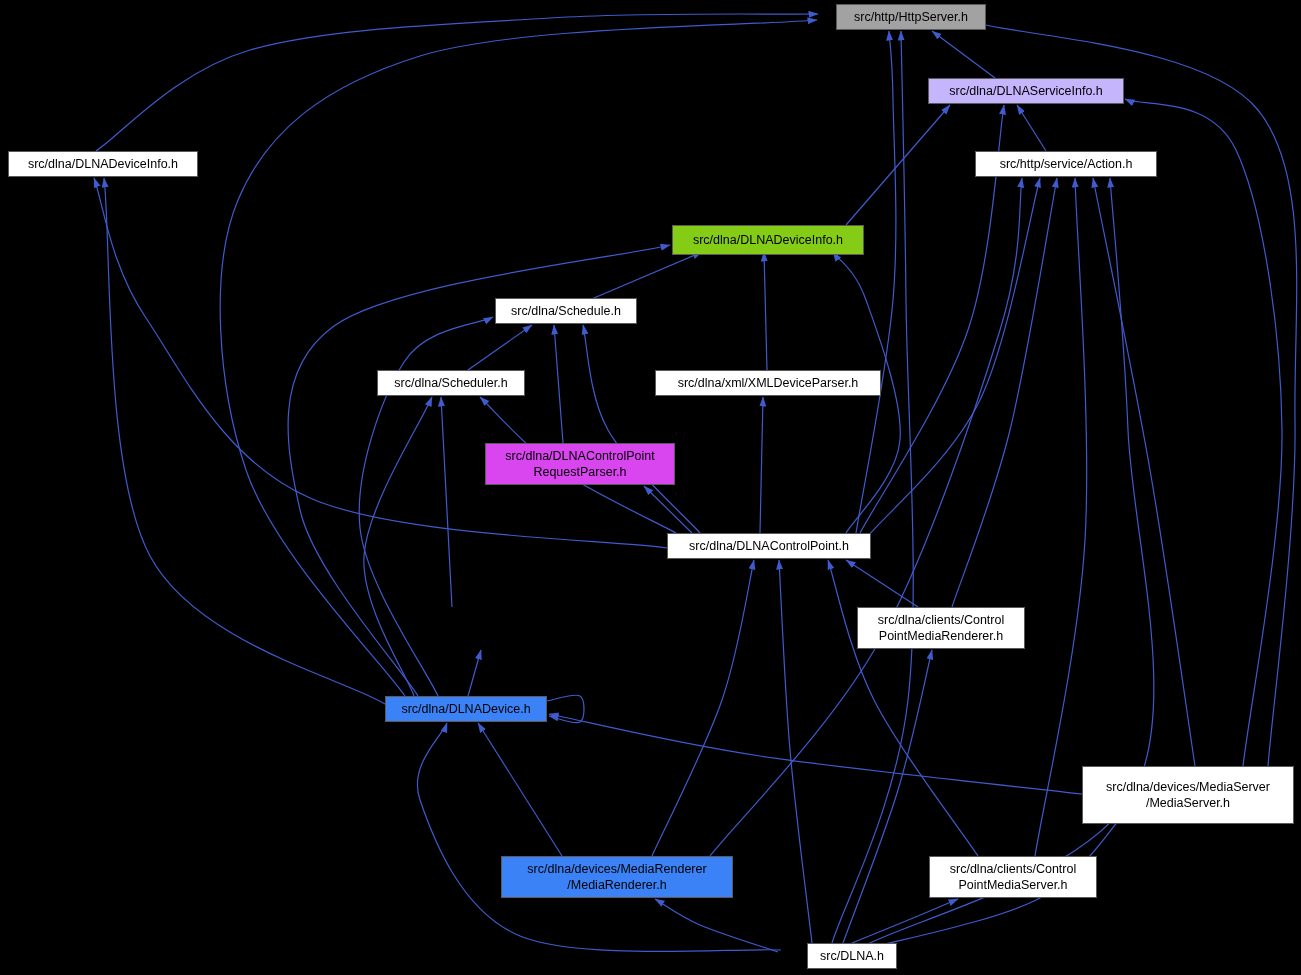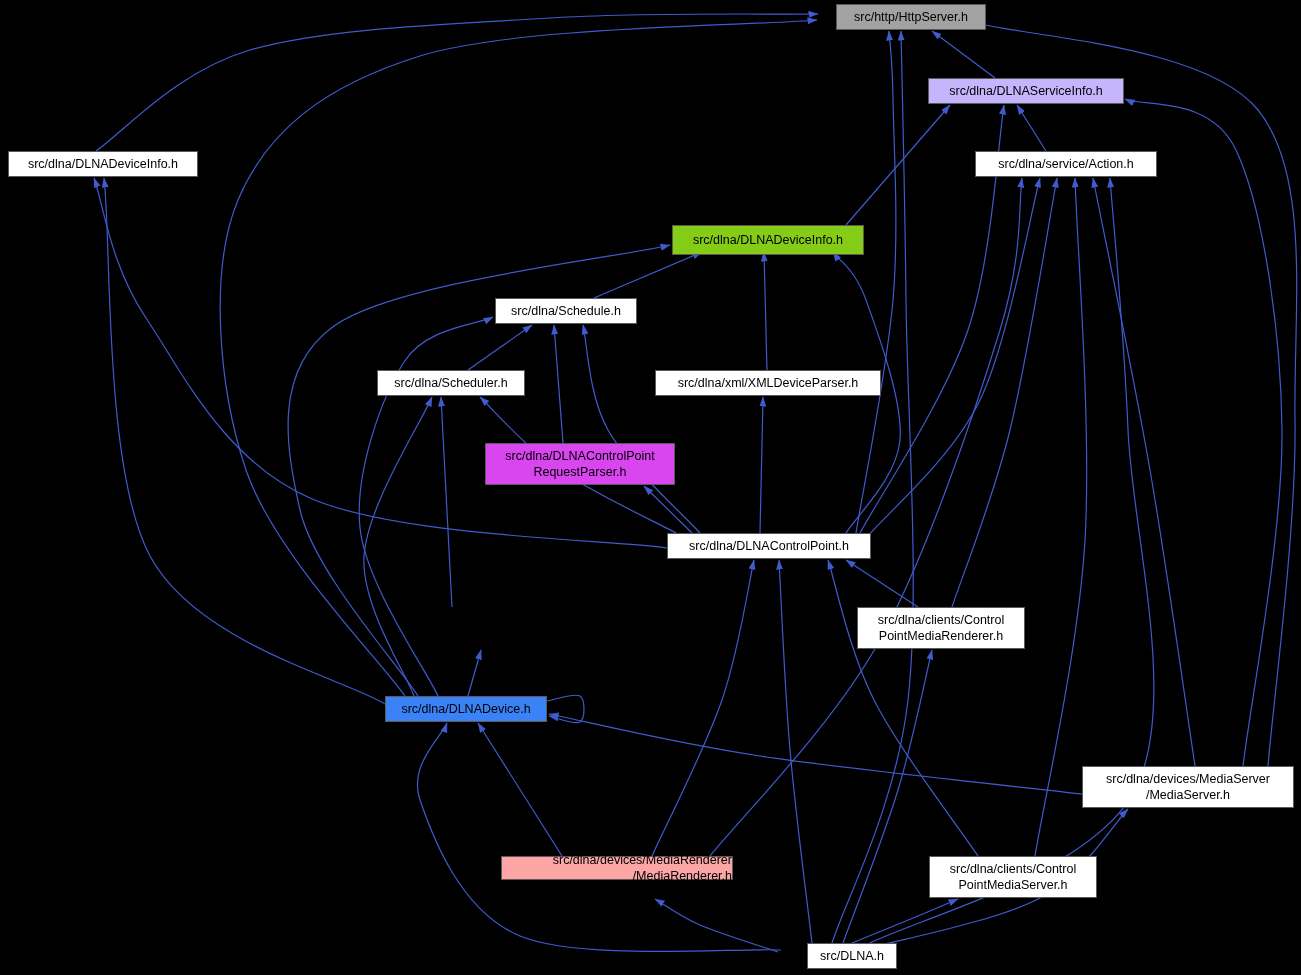--- a/index.html
+++ b/index.html
@@ -90,21 +90,21 @@
 <div class="graph-node" style="left: 820px; top: 4px; width: 150px; height: 26px; background: rgb(162, 162, 162); border-color: rgb(90, 90, 90); margin-left: 16px;">
       <span>src/http/HttpServer.h</span>
     </div>
     <div class="graph-node" style="left: 928px; top: 78px; width: 196px; height: 26px; background: #c4b5fd; border-color: rgb(90, 90, 90);">
       <span>src/dlna/DLNAServiceInfo.h</span>
     </div>
     <div class="graph-node" style="left: 8px; top: 151px; width: 190px; height: 26px; background: rgb(255, 255, 255); border-color: rgb(90, 90, 90);">
       <span>src/dlna/DLNADeviceInfo.h</span>
     </div>
     <div class="graph-node" style="left: 975px; top: 151px; width: 182px; height: 26px; background: rgb(255, 255, 255); border-color: rgb(90, 90, 90);">
-      <span>src/dlna/service/Action.h</span>
+      <span>src/http/service/Action.h</span>
     </div>
     <div class="graph-node" style="left: 672px; top: 225px; width: 192px; height: 30px; background: #84cc16; border-color: rgb(90, 90, 90);">
       <span>src/dlna/DLNADeviceInfo.h</span>
     </div>
     <div class="graph-node" style="left: 495px; top: 298px; width: 142px; height: 26px; background: rgb(255, 255, 255); border-color: rgb(90, 90, 90);">
       <span>src/dlna/Schedule.h</span>
     </div>
     <div class="graph-node" style="left: 377px; top: 370px; width: 148px; height: 26px; background: rgb(255, 255, 255); border-color: rgb(90, 90, 90);">
       <span>src/dlna/Scheduler.h</span>
     </div>
@@ -118,25 +118,25 @@
     <div class="graph-node" style="left: 667px; top: 533px; width: 204px; height: 26px; background: rgb(255, 255, 255); border-color: rgb(90, 90, 90);">
       <span>src/dlna/DLNAControlPoint.h</span>
     </div>
     <div class="graph-node" style="left: 857px; top: 607px; width: 168px; height: 42px; background: rgb(255, 255, 255); border-color: rgb(90, 90, 90);">
       <span>src/dlna/clients/Control</span>
       <span>PointMediaRenderer.h</span>
     </div>
     <div class="graph-node" style="left: 385px; top: 696px; width: 162px; height: 26px; background: #3b82f6; border-color: rgb(90, 90, 90);">
       <span>src/dlna/DLNADevice.h</span>
     </div>
-    <div class="graph-node" style="left: 1082px; top: 766px; width: 212px; height: 42px; background: rgb(255, 255, 255); border-color: rgb(90, 90, 90);">
+    <div class="graph-node" style="left: 1082px; top: 766px; width: 212px; height: 58px; background: rgb(255, 255, 255); border-color: rgb(90, 90, 90);">
       <span>src/dlna/devices/MediaServer</span>
       <span>/MediaServer.h</span>
     </div>
-    <div class="graph-node" style="left: 501px; top: 856px; width: 232px; height: 24px; background: #fca5a5; border-color: rgb(90, 90, 90); align-items: flex-end;">
+    <div class="graph-node" style="left: 501px; top: 856px; width: 232px; height: 42px; background: #3b82f6; border-color: rgb(90, 90, 90);">
       <span>src/dlna/devices/MediaRenderer</span>
       <span>/MediaRenderer.h</span>
     </div>
     <div class="graph-node" style="left: 929px; top: 856px; width: 168px; height: 42px; background: rgb(255, 255, 255); border-color: rgb(90, 90, 90);">
       <span>src/dlna/clients/Control</span>
       <span>PointMediaServer.h</span>
     </div>
     <div class="graph-node" style="left: 807px; top: 943px; width: 90px; height: 26px; background: rgb(255, 255, 255); border-color: rgb(90, 90, 90);">
       <span>src/DLNA.h</span>
     </div>

